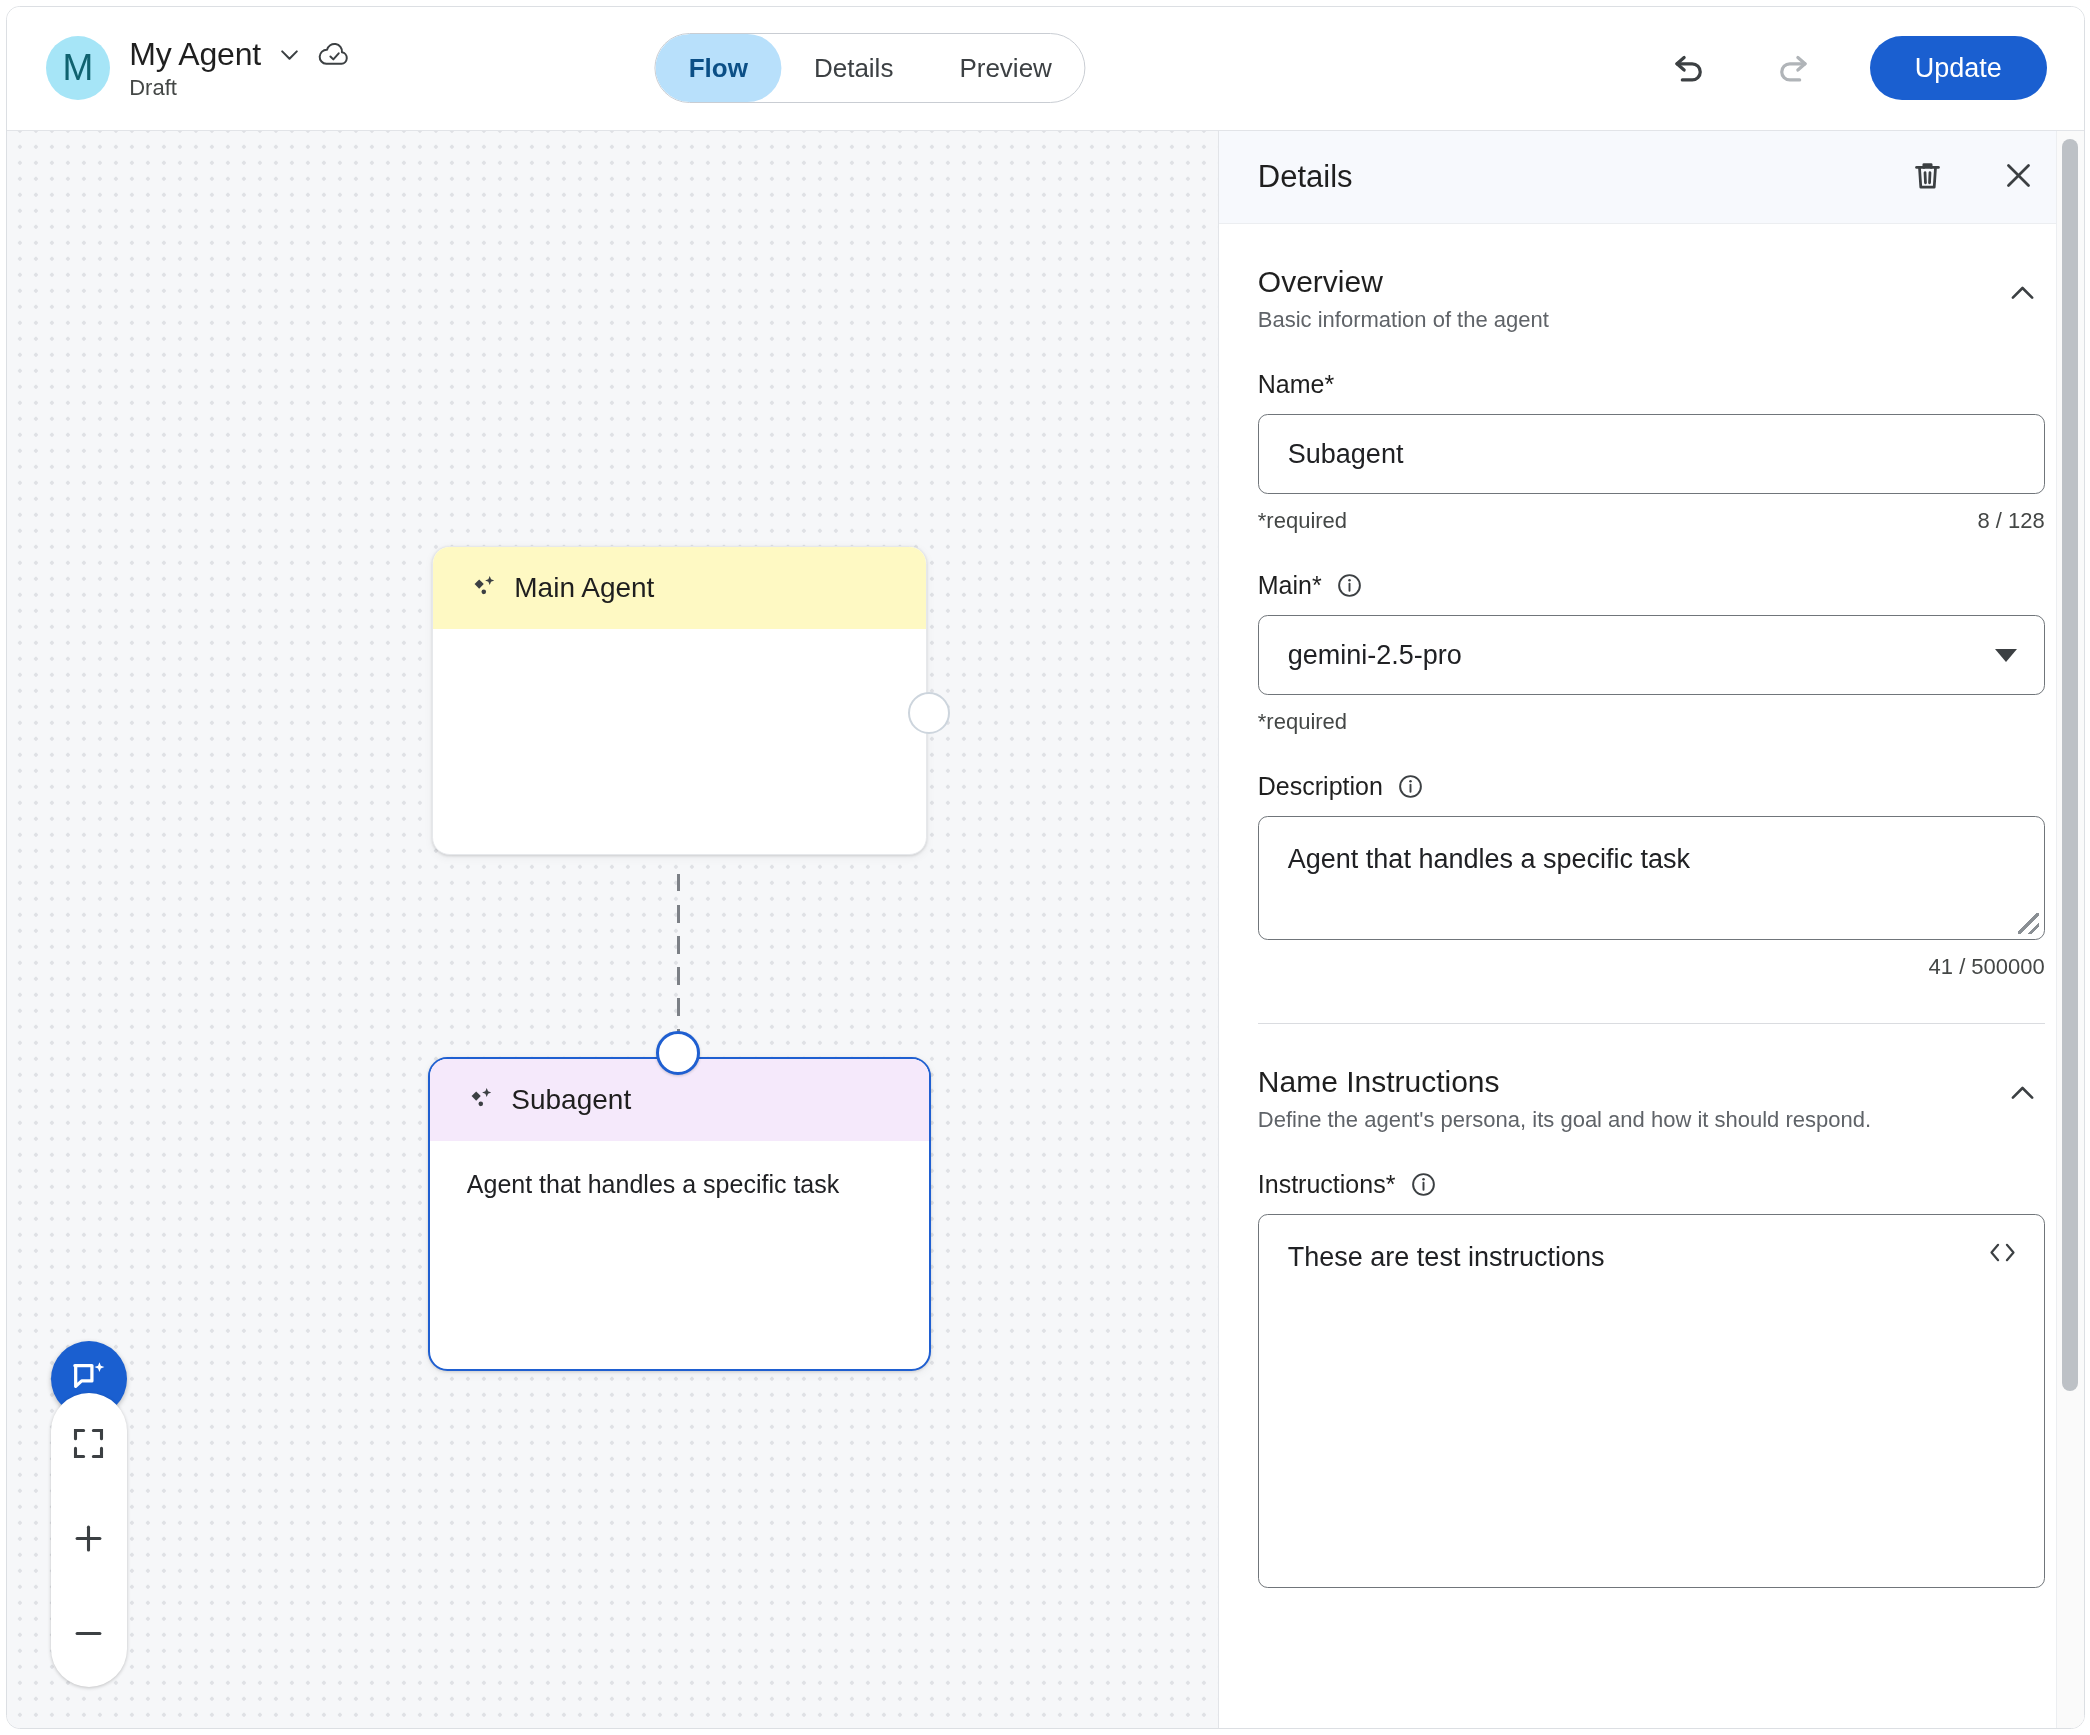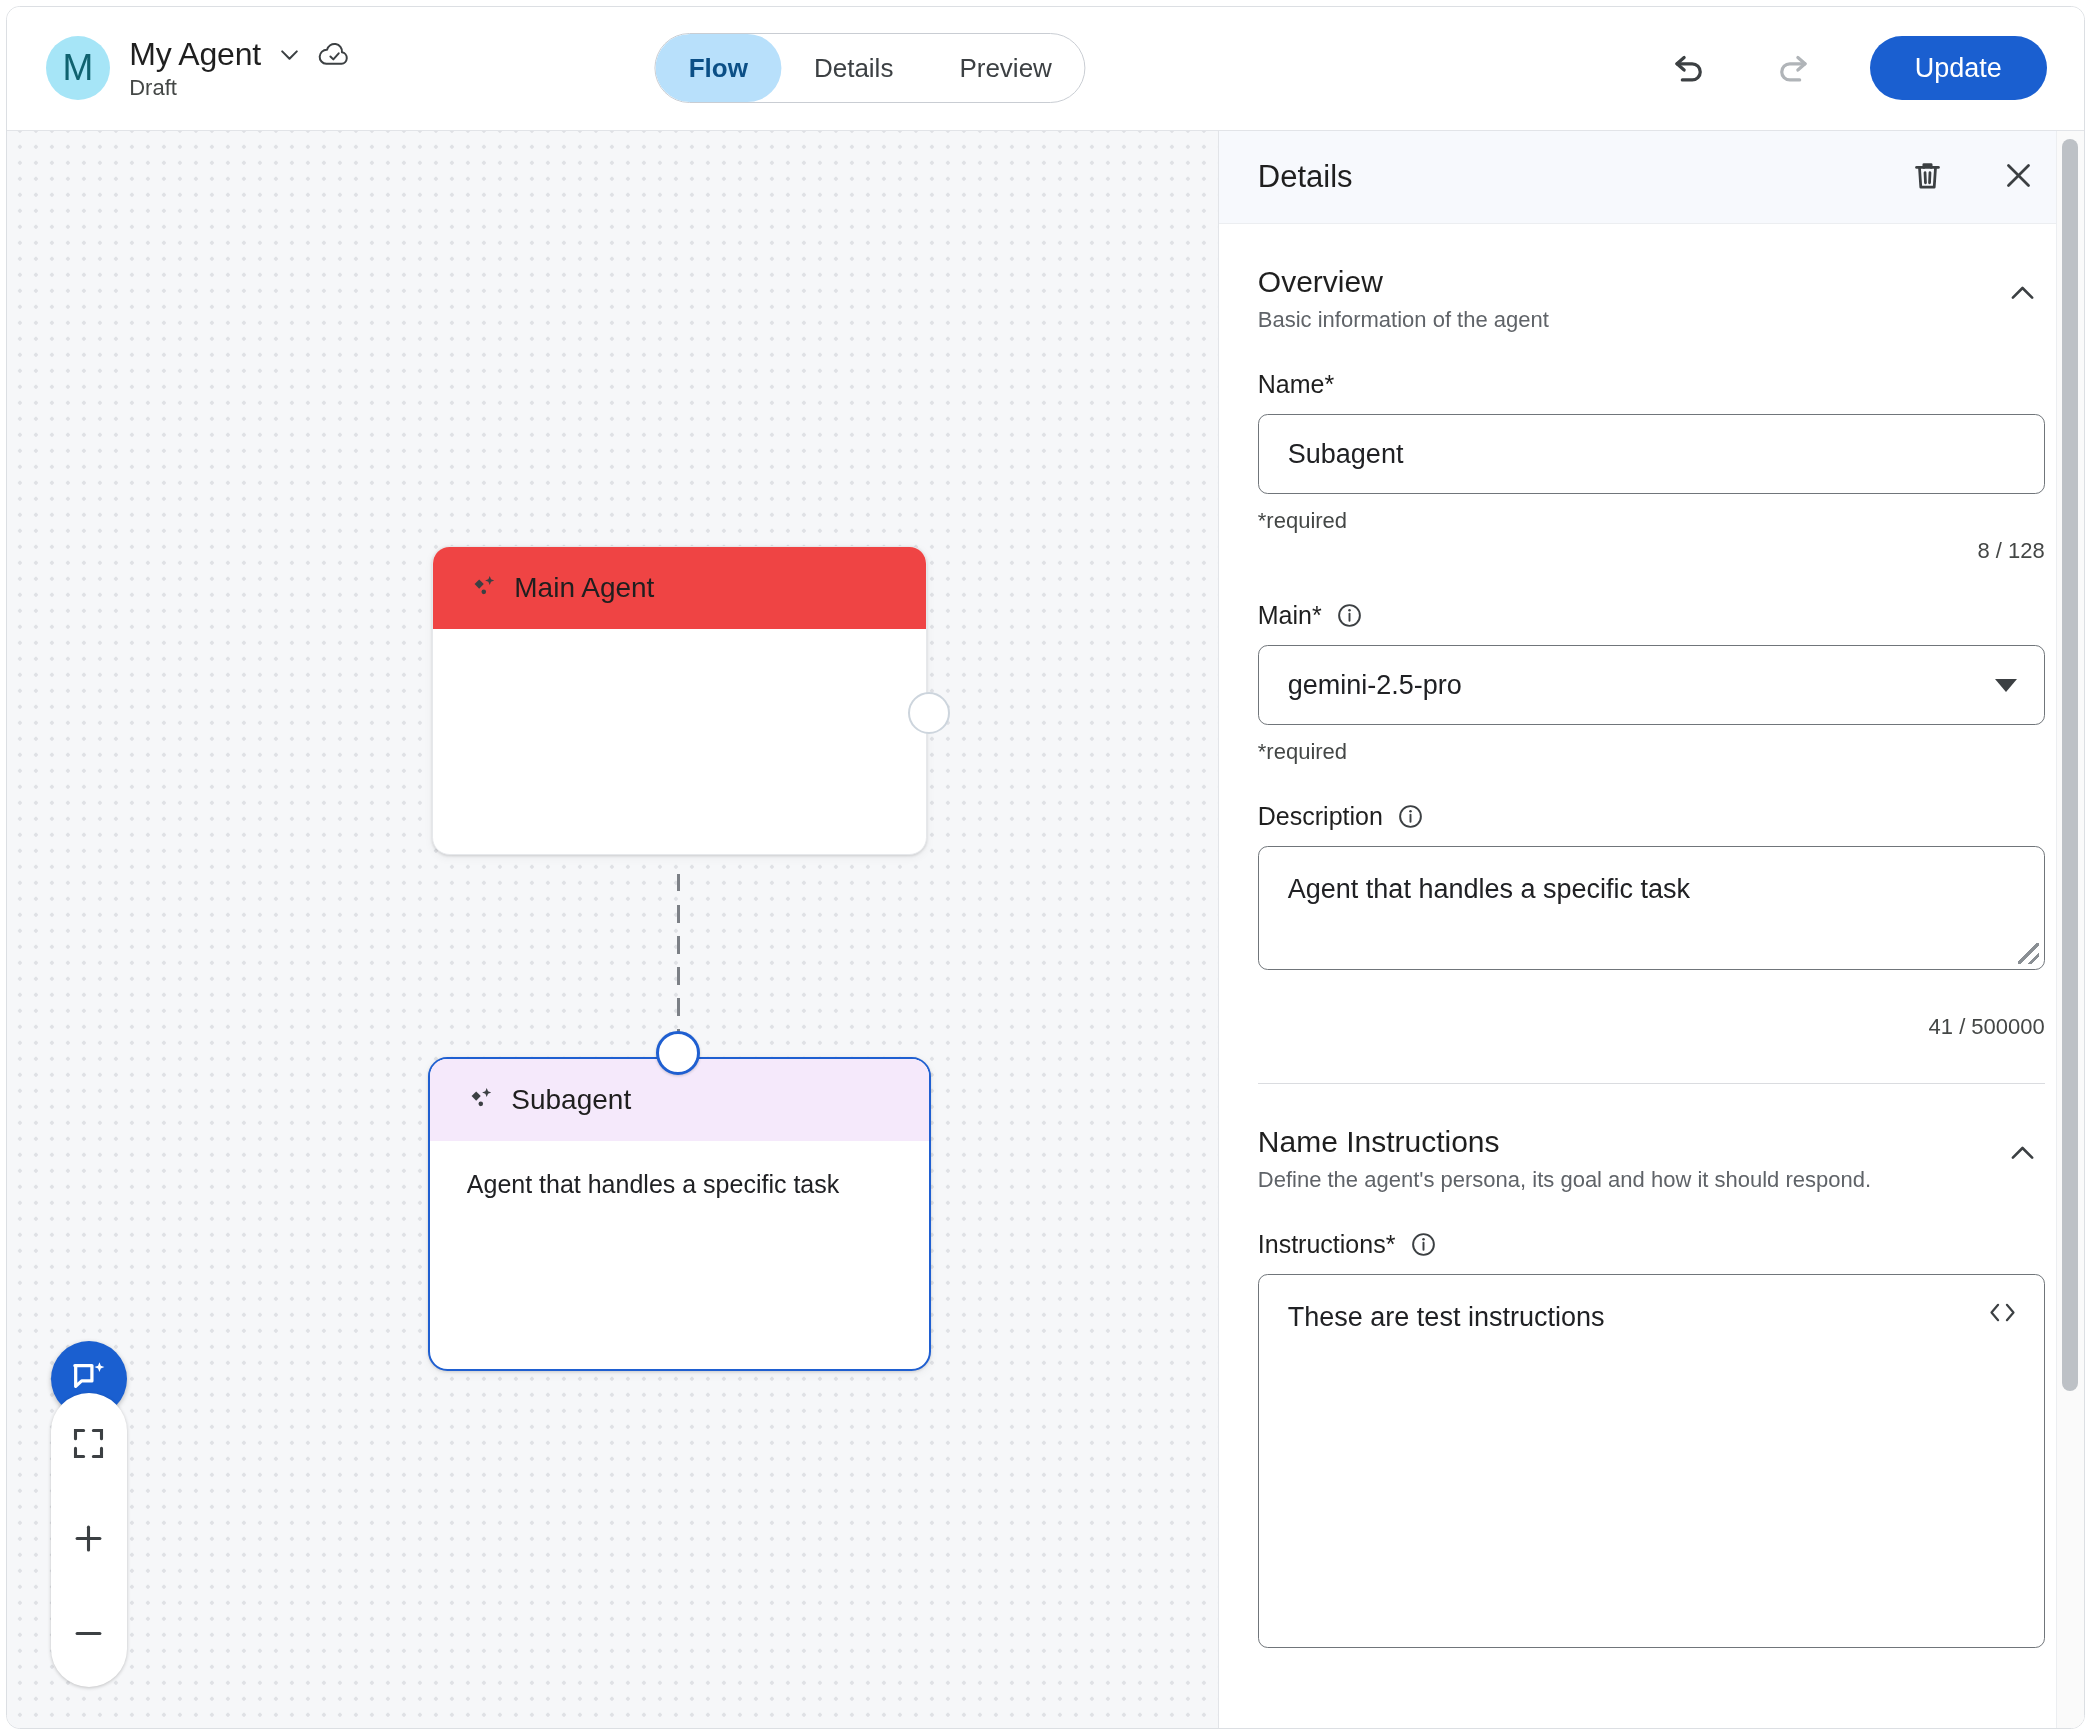--- a/index.html
+++ b/index.html
@@ -154,21 +154,21 @@
     padding: 27px 37px 0 37px;
     font-size: 25px;
     line-height: 1.34;
     color: #202124;
   }
   #node-main {
     left: 425px; top: 415px;
     width: 495px; height: 309px;
     border: 1px solid #e6e8eb;
   }
-  #node-main .node-header { background: #ef4444; }
+  #node-main .node-header { background: #fef9c3; }
   #node-sub {
     left: 421px; top: 926px;
     width: 503px; height: 314px;
     border: 2.9px solid #1f5fd1;
     border-radius: 19.4px;
   }
   #node-sub .node-header { background: #f5e9fb; }
 
   .spark { width: 29px; height: 29px; display:block; flex: 0 0 29px; }
 
@@ -319,21 +319,21 @@
   .code-ic {
     position: absolute; right: 25px; top: 25px;
     width: 33px; height: 25px;
     cursor: pointer;
   }
   .helper {
     display: flex; justify-content: space-between;
     font-size: 22px; color: #444746;
     margin-top: 13.6px;
   }
-  .helper .r { margin-left: auto; margin-top: 30px; }
+  .helper .r { margin-left: auto; }
   .divider {
     height: 1px; background: #dadce0;
     margin-top: 43px;
   }
 
   .scrollbar {
     position: absolute;
     right: 5.8px; top: 7.8px;
     width: 16.5px;
     height: 1252px;

